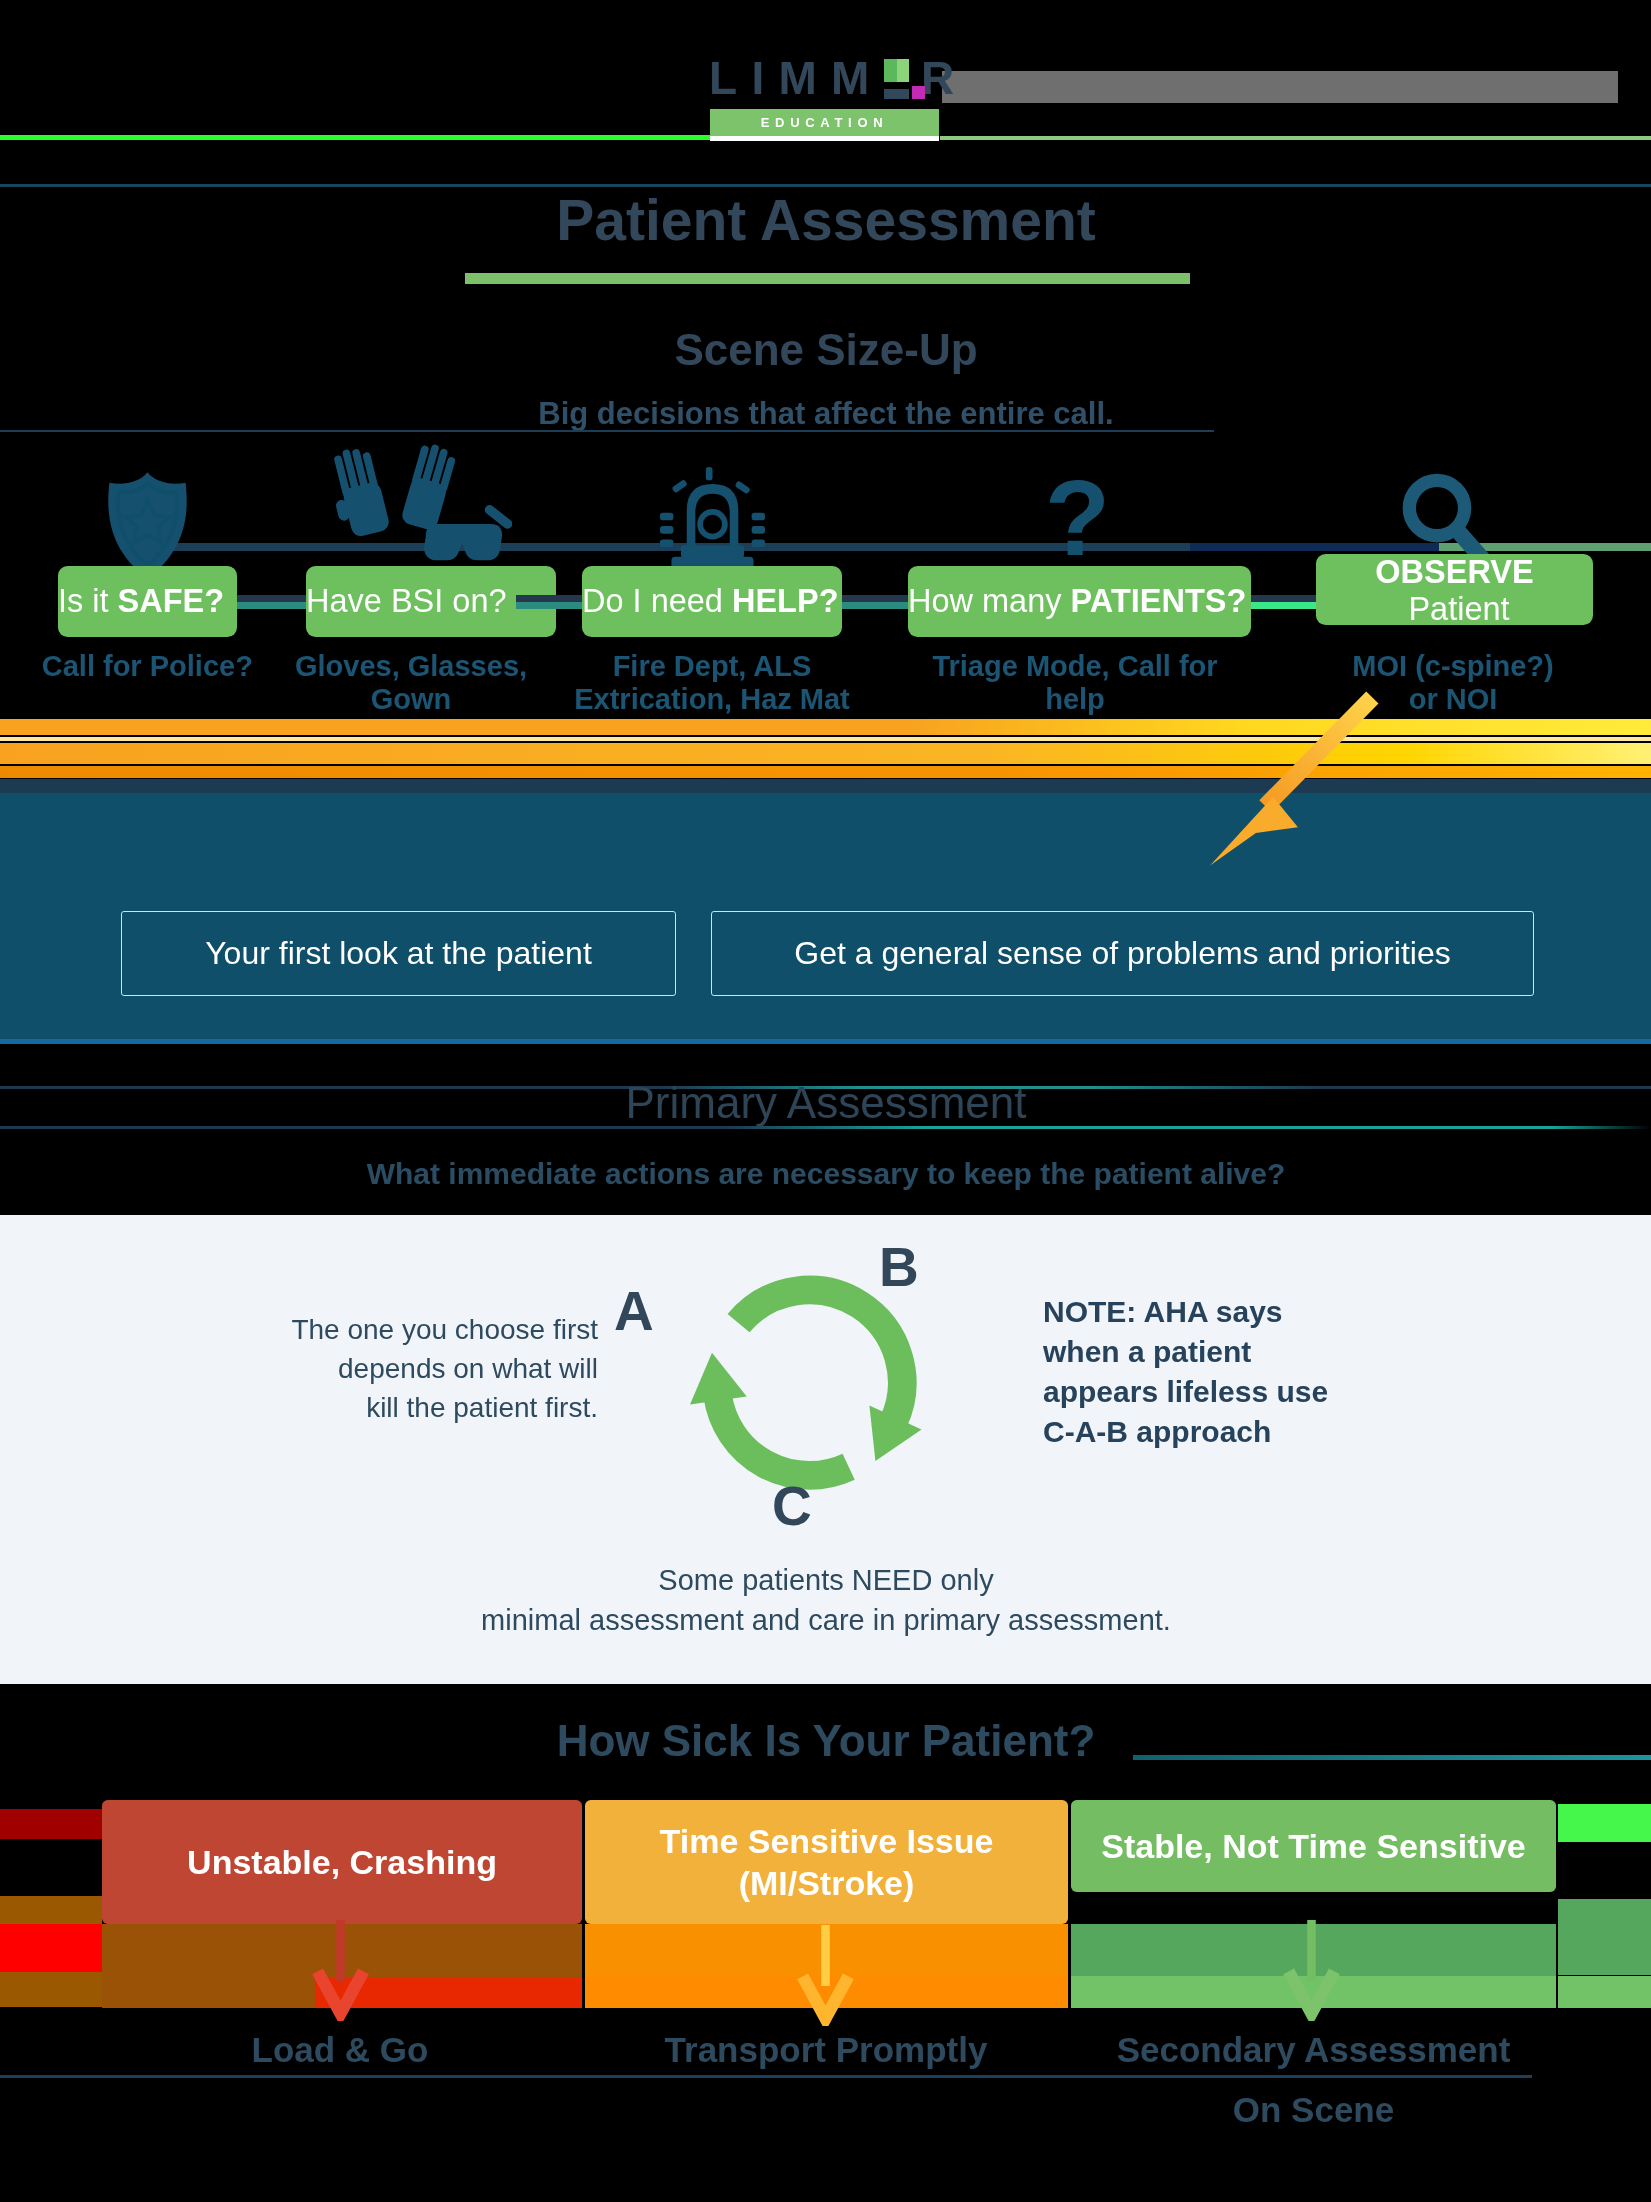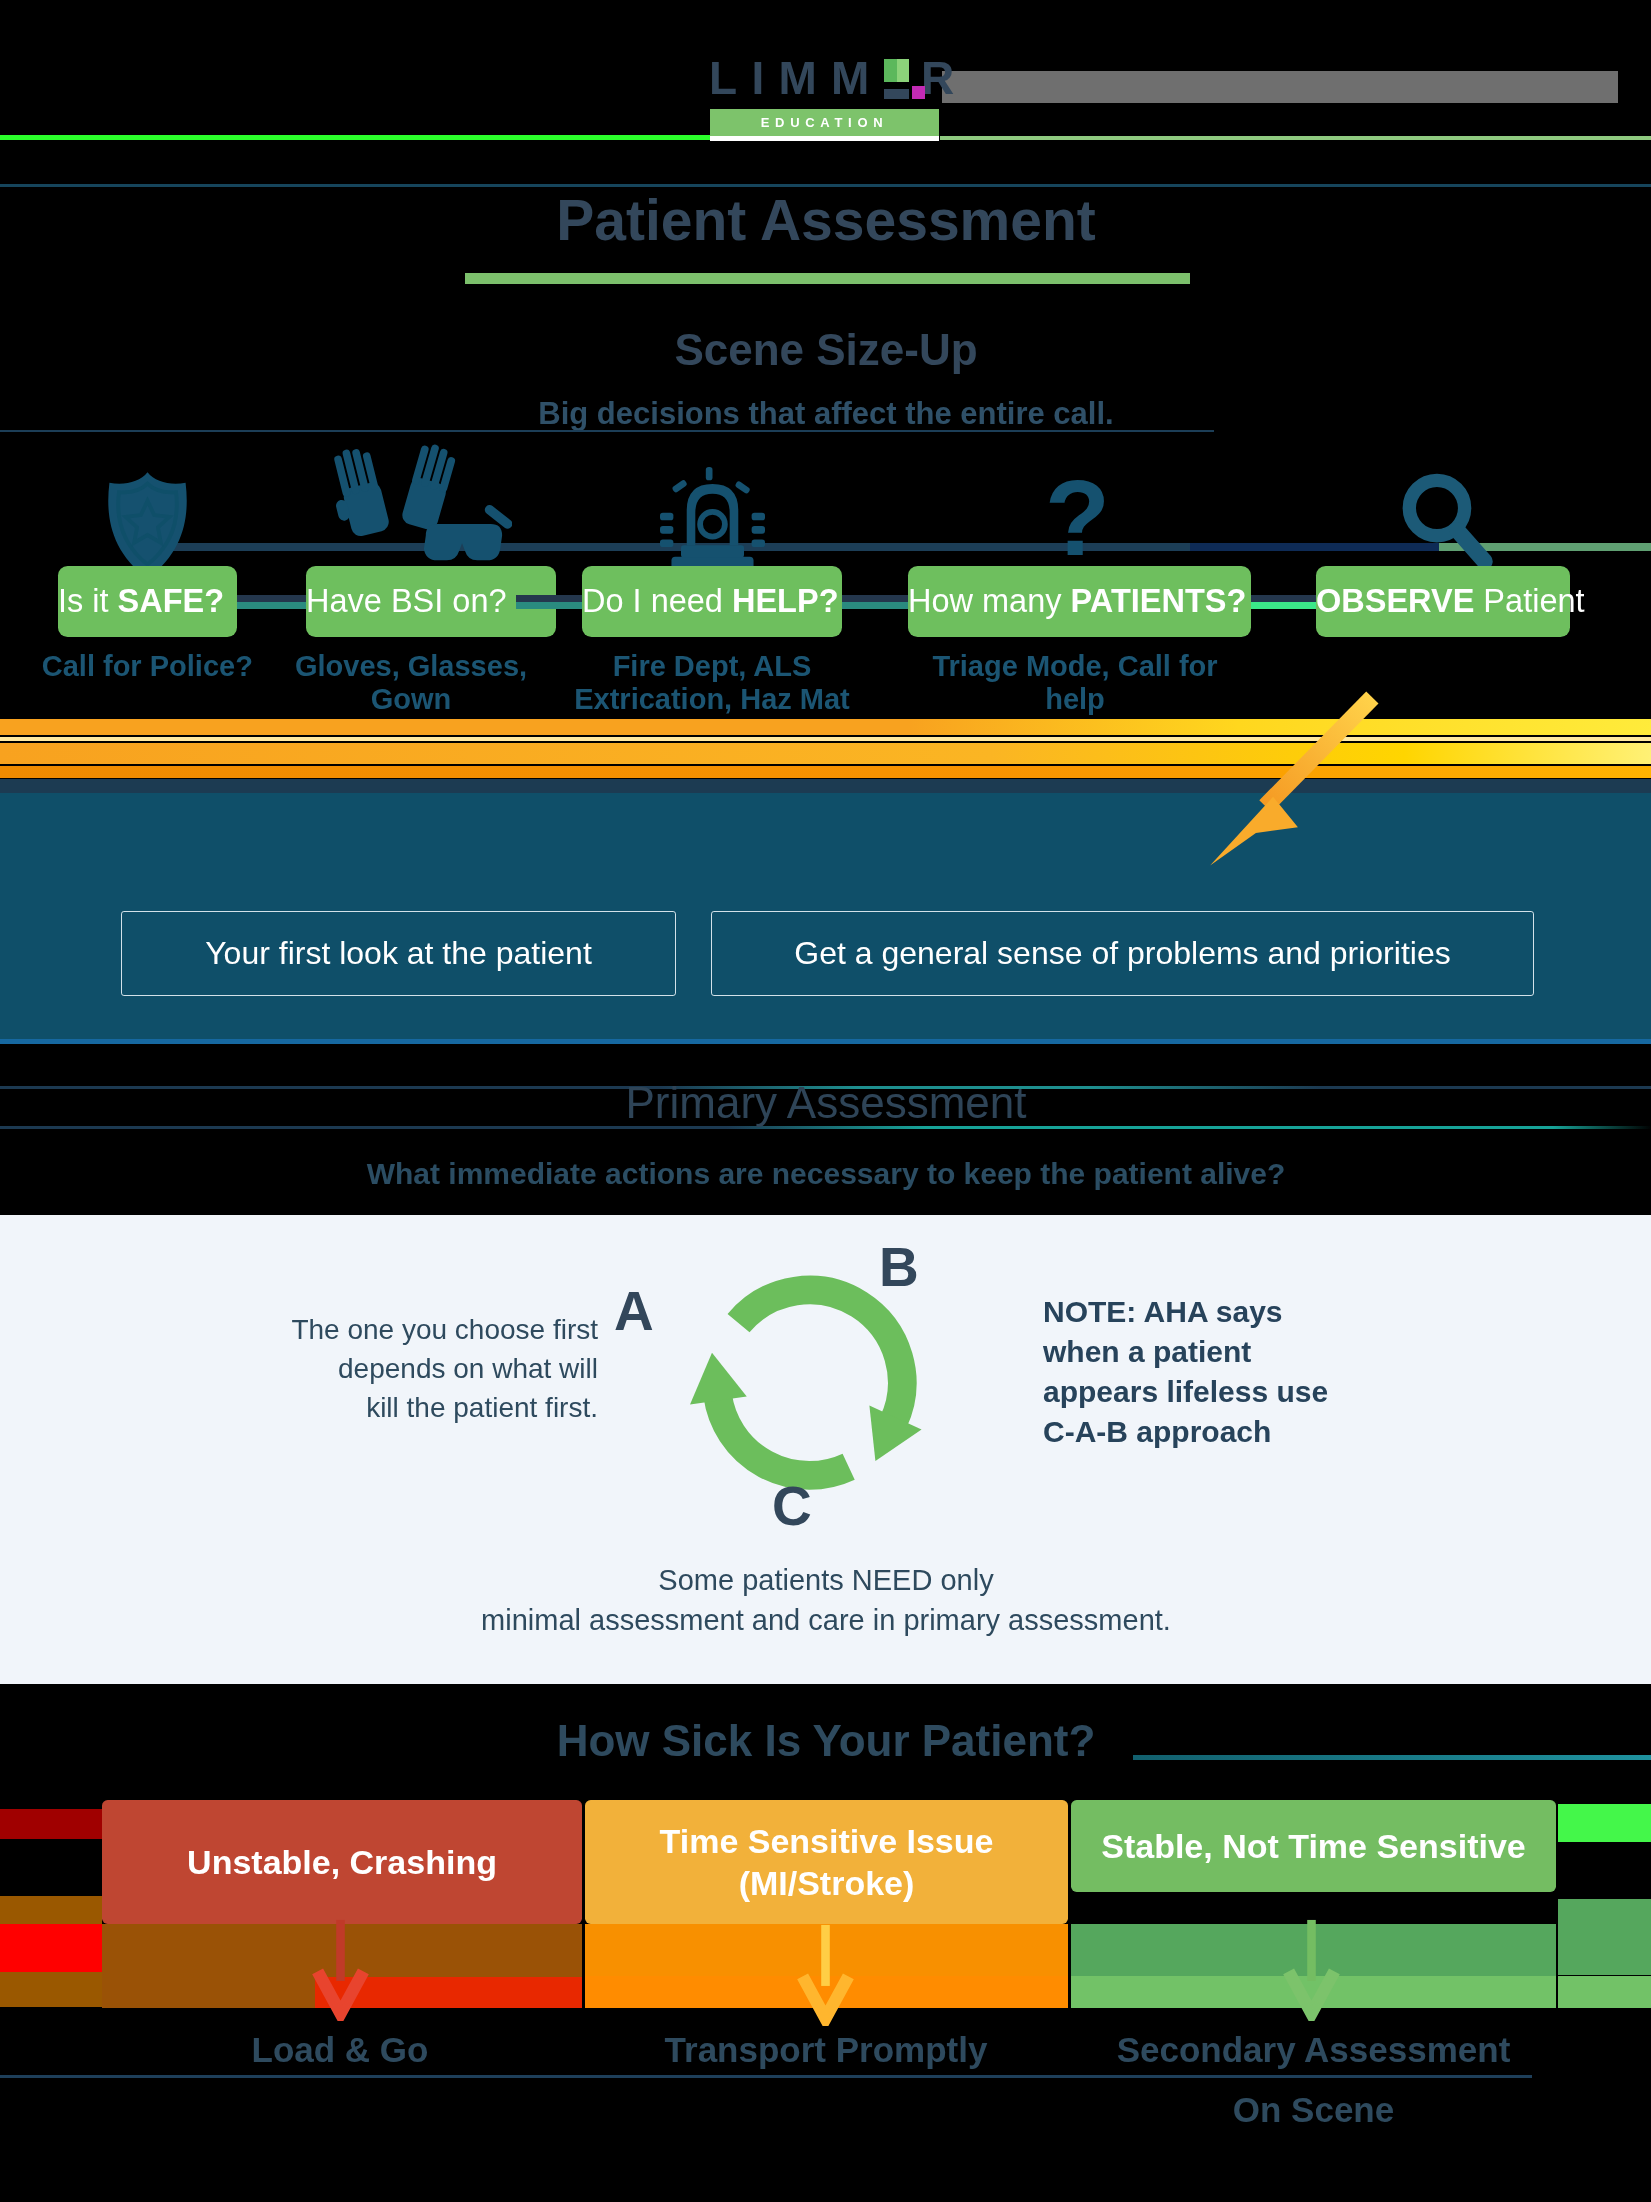--- a/index.html
+++ b/index.html
@@ -136,21 +136,21 @@
   </div>
   <div class="abs btn" style="left:306px;top:566px;width:250px;height:71px;">
     <span>Have BSI on?</span><b></b><span></span>
   </div>
   <div class="abs btn" style="left:582px;top:566px;width:260px;height:71px;">
     <span>Do I need </span><b>HELP?</b><span></span>
   </div>
   <div class="abs btn" style="left:908px;top:566px;width:343px;height:71px;">
     <span>How many </span><b>PATIENTS?</b><span></span>
   </div>
-  <div class="abs btn" style="left:1316px;top:566px;width:254px;height:71px;">
+  <div class="abs btn" style="left:1316px;top:554px;width:277px;height:71px;flex-direction:column;">
     <span></span><b>OBSERVE</b><span> Patient</span>
   </div>
 
   <div class="abs" style="left:237px;top:595px;width:69px;height:7.6px;background:#24374D;"></div>
   <div class="abs" style="left:516px;top:595px;width:66px;height:7.6px;background:#24374D;"></div>
   <div class="abs" style="left:842px;top:595px;width:66px;height:7.6px;background:#24374D;"></div>
   <div class="abs" style="left:1251px;top:595px;width:65px;height:7.6px;background:#24374D;"></div>
   <div class="abs" style="left:237px;top:602px;width:69px;height:6.7px;background:#2A8B7F;"></div>
   <div class="abs" style="left:516px;top:602px;width:66px;height:6.7px;background:#2A8B7F;"></div>
   <div class="abs" style="left:842px;top:602px;width:66px;height:6.7px;background:#2A8B7F;"></div>
@@ -162,20 +162,24 @@
   <div class="abs note" style="left:258px;top:650px;width:306px;">
     <div>Gloves, Glasses,</div>
     <div>Gown</div>
   </div>
   <div class="abs note" style="left:559px;top:650px;width:306px;">
     <div>Fire Dept, ALS</div>
     <div>Extrication, Haz Mat</div>
   </div>
   <div class="abs note" style="left:903px;top:650px;width:344px;">
     <div>Triage Mode, Call for help</div>
+  </div>
+  <div class="abs note" style="left:1300px;top:650px;width:306px;">
+    <div>MOI (c-spine?)</div>
+    <div>or NOI</div>
   </div>
 
   <div class="abs stripe-a" style="left:0;top:719px;width:1652px;height:16.3px;"></div>
   <div class="abs stripe-b" style="left:0;top:737px;width:1652px;height:3.8px;"></div>
   <div class="abs stripe-c" style="left:0;top:743px;width:1652px;height:21px;"></div>
   <div class="abs stripe-d" style="left:0;top:766px;width:1652px;height:11.5px;"></div>
   <div class="abs" style="left:0;top:779px;width:1652px;height:14.3px;background:#1C3B52;"></div>
 
   <div class="abs gi-section" style="left:0;top:793px;width:1652px;height:246px;"></div>
   <div class="abs gi-box" style="left:121px;top:911px;width:553px;height:83px;z-index:3;">

